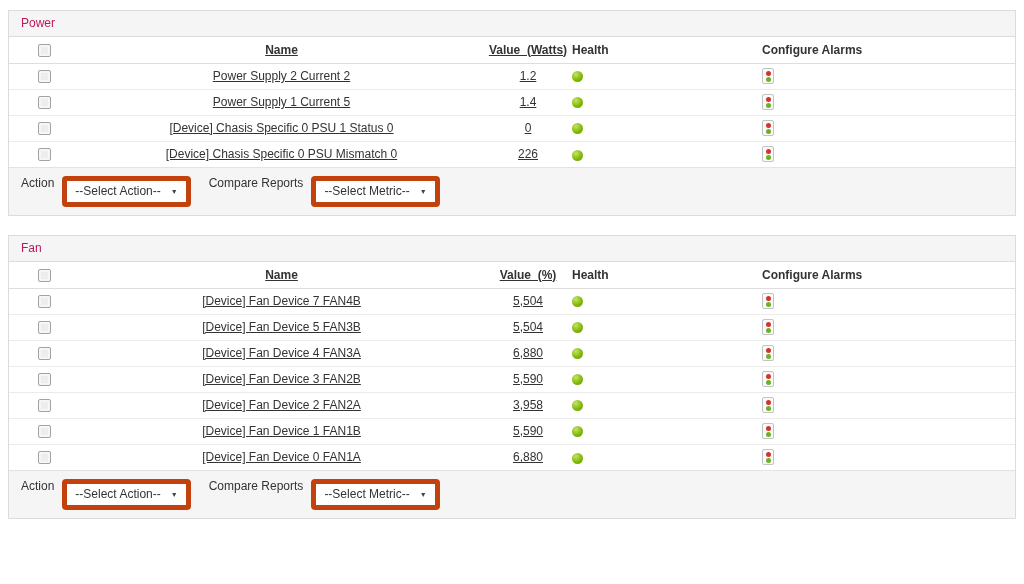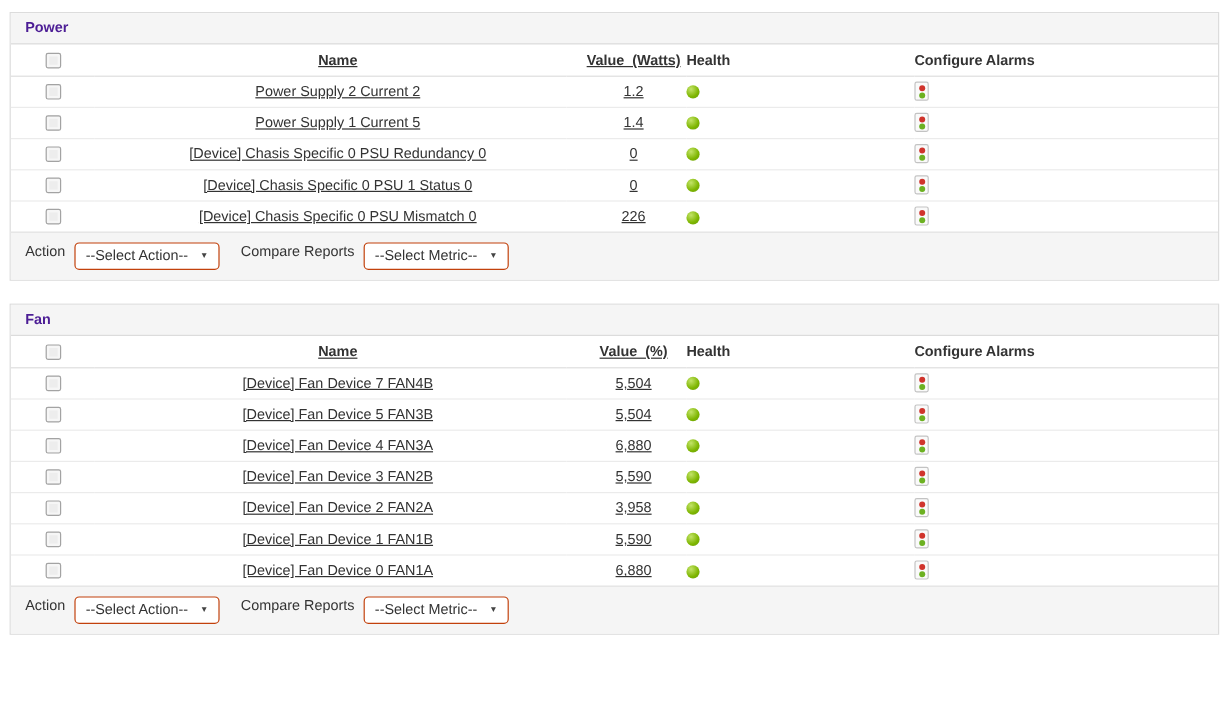--- a/index.html
+++ b/index.html
@@ -24,22 +24,22 @@
   .panel {
     border: 1px solid var(--border);
     margin-bottom: 19px;
     background: #fff;
   }
   .panel-header {
     background: var(--panel-header-bg);
     border-bottom: 1px solid var(--border);
     height: 26px; line-height: 25px;
     padding: 0 12px;
-    font-weight: bold;
-    color: #4c1d95;
+    font-weight: normal;
+    color: #be185d;
   }
   table.metric-table {
     width: 100%;
     border-collapse: collapse;
     table-layout: fixed;
   }
   th, td { height: 26px; padding: 0; vertical-align: middle; }
   thead th {
     font-weight: bold;
     text-align: left;
@@ -89,21 +89,21 @@
     border-top: 1px solid #e3e3e3;
     padding: 8px 12px;
     display: flex;
   }
   .footer-label { color: #333; margin-right: 8px; }
   .footer-label.compare { margin-left: 18px; }
   .select {
     display: inline-flex;
     align-items: center;
     background: #fff;
-    border: 1px solid #c2410c;
+    border: 5px solid #c2410c;
     border-radius: 4px;
     padding: 3px 8px 4px 8px;
     cursor: pointer;
     color: #333;
   }
   .select-text { margin-right: 10px; white-space: nowrap; }
   .select-arrow { font-size: 7px; color: #444; line-height: 1; }
 </style>
 </head>
 <body>
@@ -151,31 +151,20 @@
         <td class="col-name-cell">Power Supply 1 Current 5</td>
         <td class="col-value-cell">1.4</td>
         <td class="col-health-cell"><span class="health-dot"></span></td>
         <td class="col-alarms-cell"><span class="alarm-icon">
                   <span class="dot red"></span>
                   <span class="dot green"></span>
                 </span></td>
         <td></td>
       </tr>
 
-      <tr>
-        <td class="col-check-cell"><span class="checkbox"></span></td>
-        <td class="col-name-cell">[Device] Chasis Specific 0 PSU Redundancy 0</td>
-        <td class="col-value-cell">0</td>
-        <td class="col-health-cell"><span class="health-dot"></span></td>
-        <td class="col-alarms-cell"><span class="alarm-icon">
-                  <span class="dot red"></span>
-                  <span class="dot green"></span>
-                </span></td>
-        <td></td>
-      </tr>
 
 
       <tr>
         <td class="col-check-cell"><span class="checkbox"></span></td>
         <td class="col-name-cell">[Device] Chasis Specific 0 PSU 1 Status 0</td>
         <td class="col-value-cell">0</td>
         <td class="col-health-cell"><span class="health-dot"></span></td>
         <td class="col-alarms-cell"><span class="alarm-icon">
                   <span class="dot red"></span>
                   <span class="dot green"></span>

